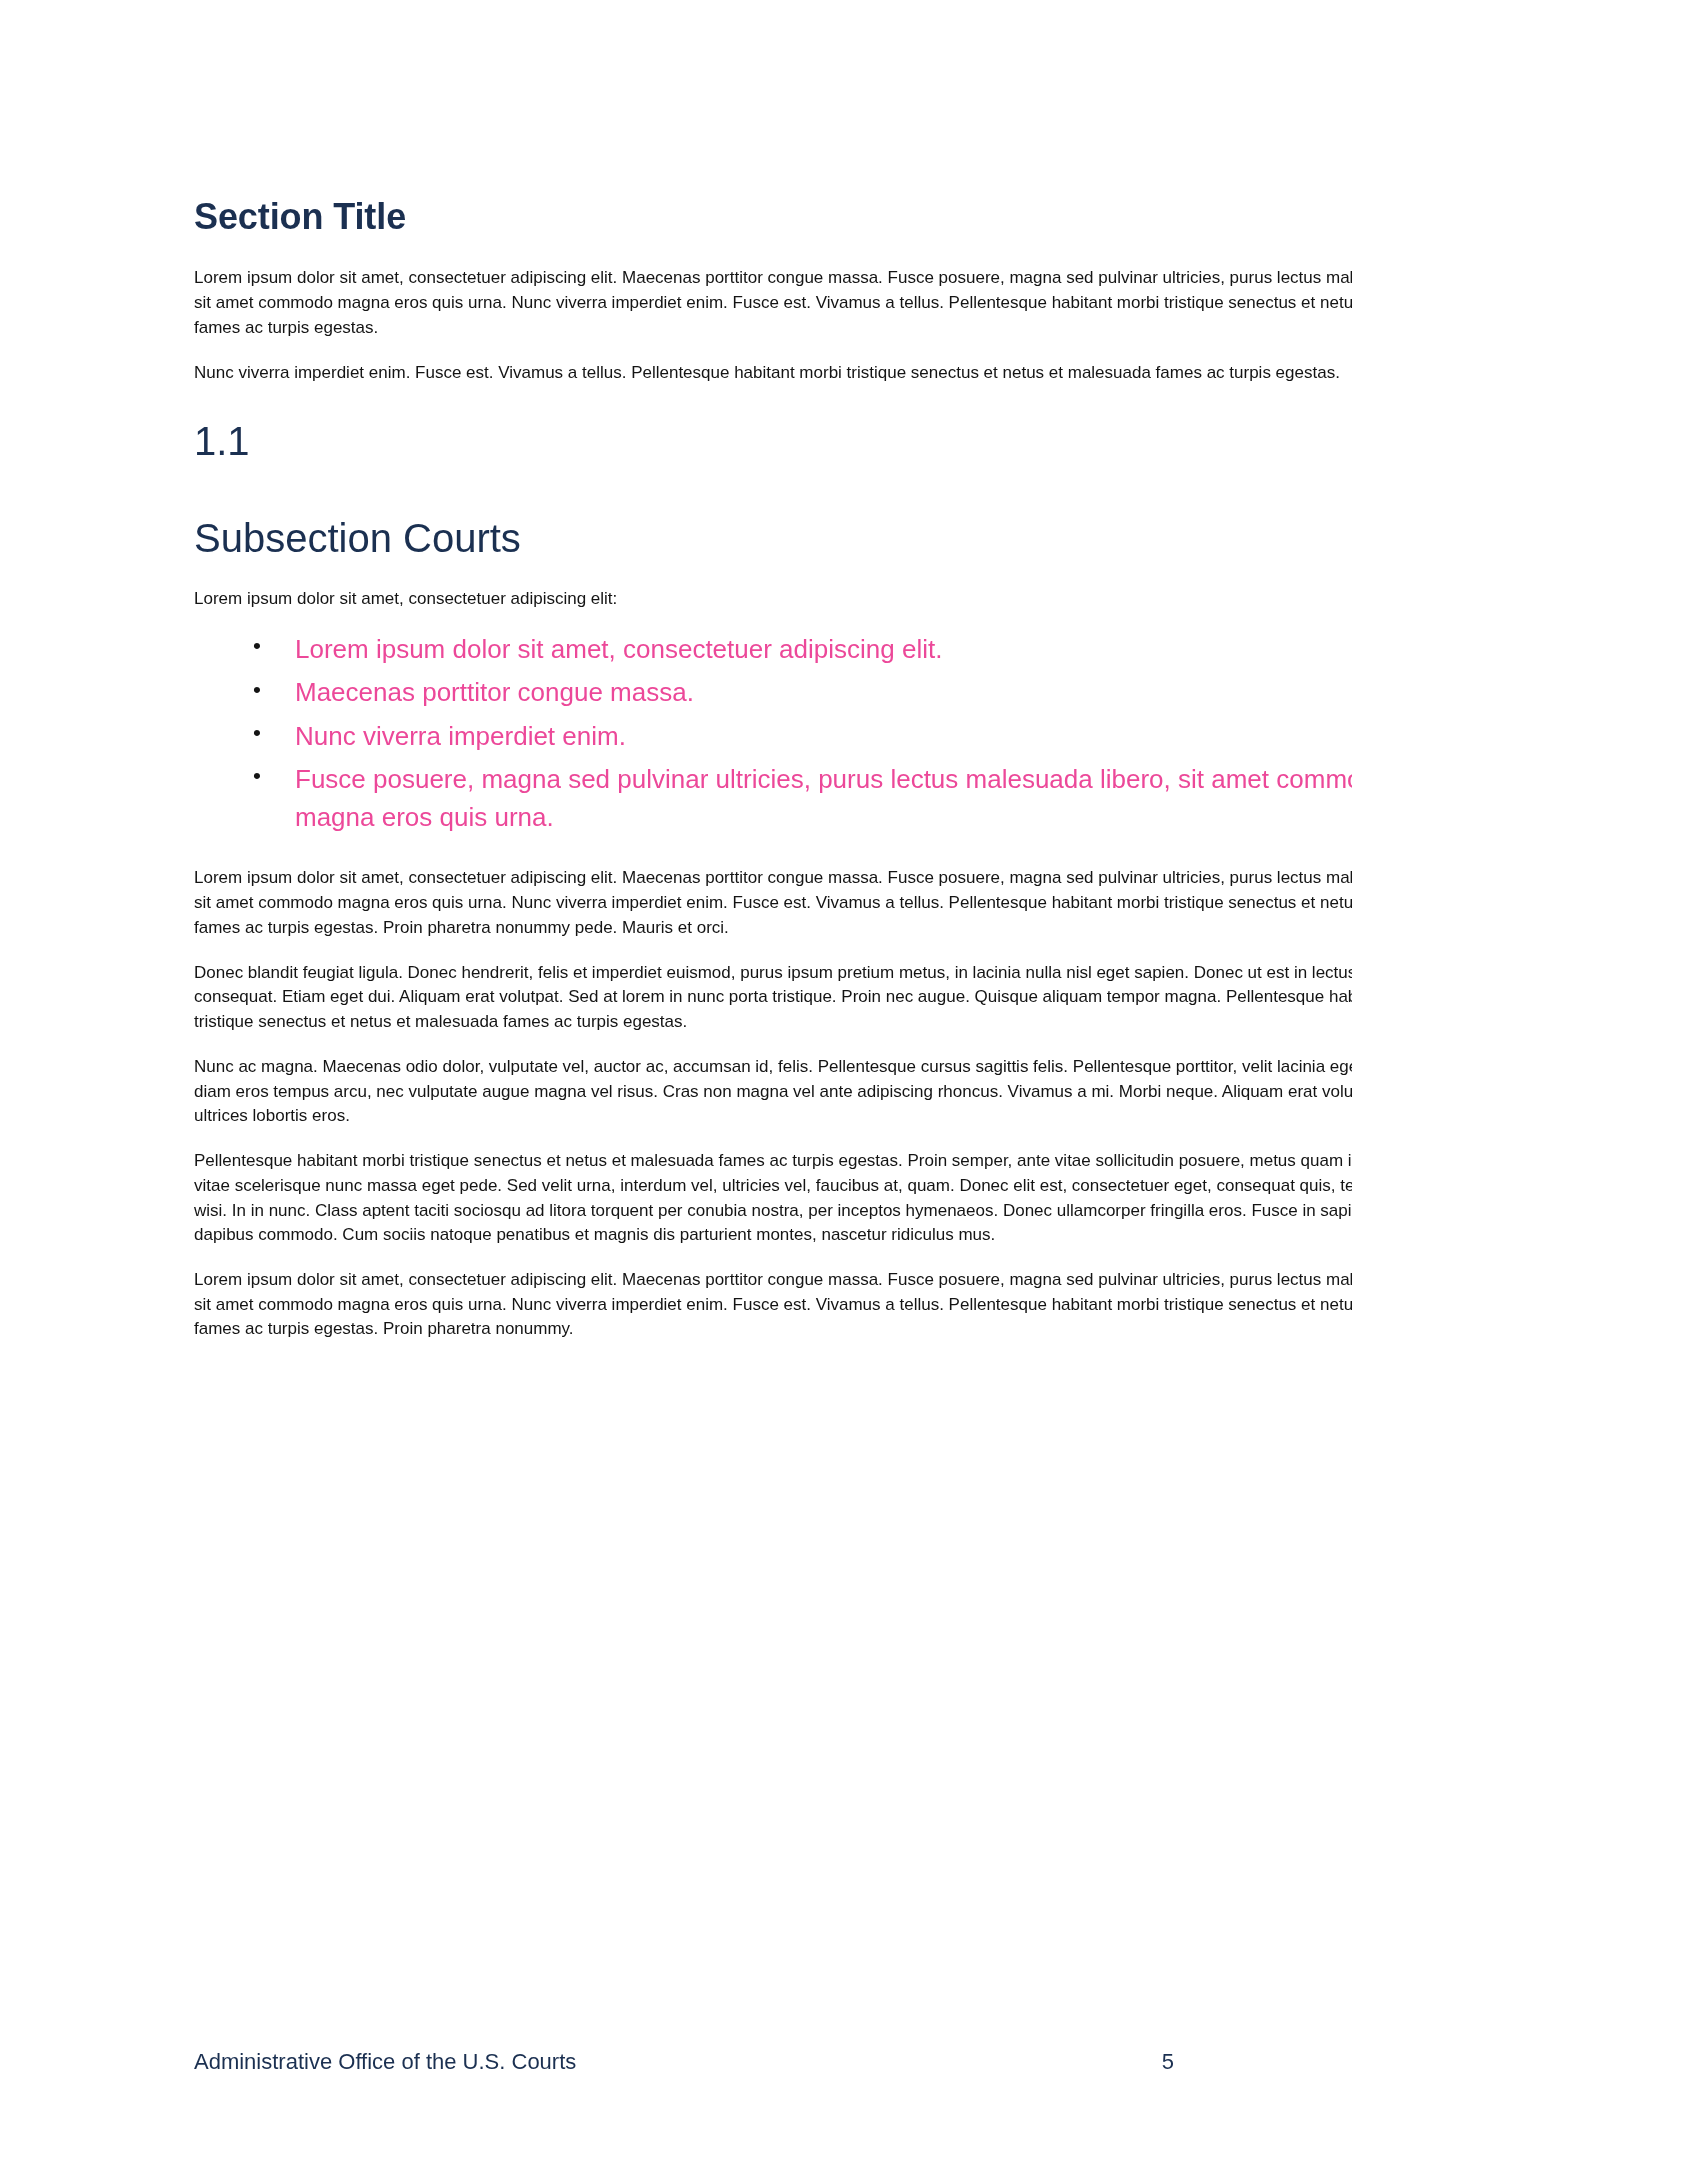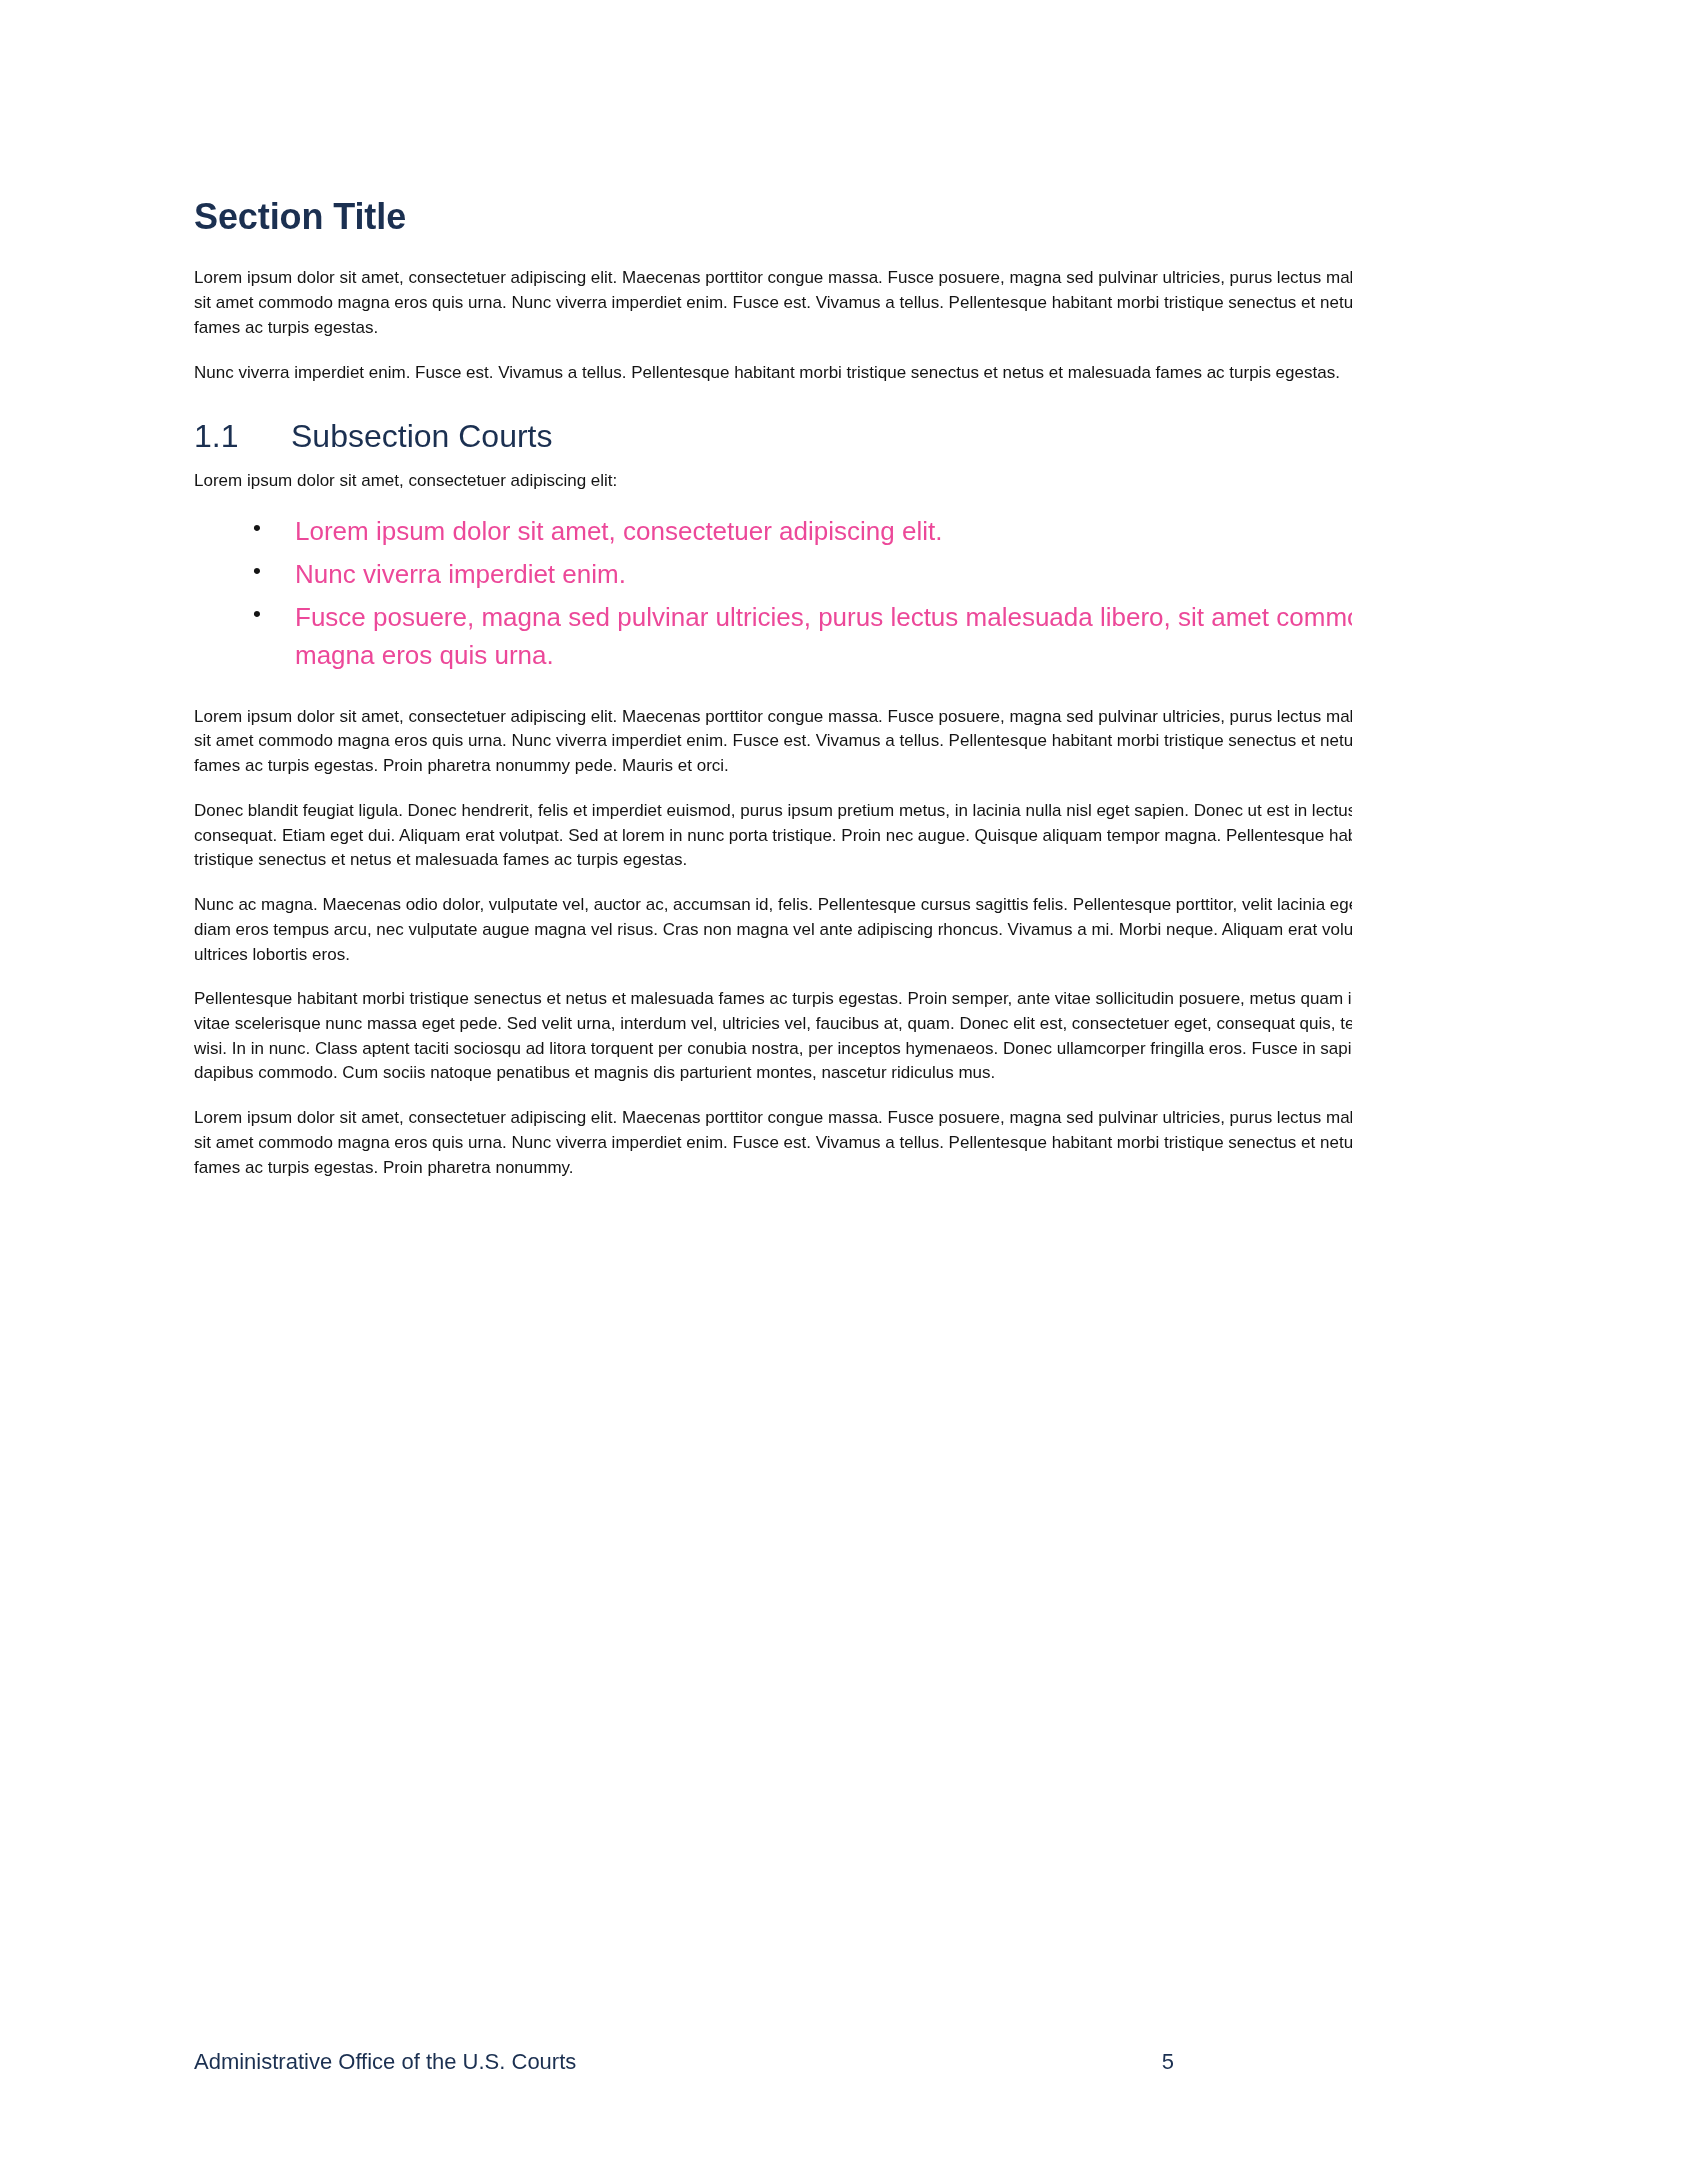--- a/index.html
+++ b/index.html
@@ -27,25 +27,26 @@
   .section-title {
     color: #1b3051;
     font-size: 36px;
     font-weight: bold;
     line-height: 1.18;
     letter-spacing: -0.1px;
     margin: 0 0 28px 0;
   }
   .subsection-title {
     color: #1b3051;
-    font-size: 32px;
+    font-size: 40px;
     font-weight: normal;
     line-height: 1.2;
-    margin: 32px 0 13px 0;
+    margin: 32px 0 25px 0;
     display: flex;
+    flex-direction: column;
   }
   .subsection-number {
     display: inline-block;
     width: 97px;
     flex: 0 0 97px;
   }
   p.body {
     color: #141414;
     font-size: 17px;
     line-height: 1.455;
@@ -105,20 +106,21 @@
 
     <h2 class="subsection-title">
       <span class="subsection-number">1.1</span>
       <span>Subsection Courts</span>
     </h2>
 
     <p class="body tight">Lorem ipsum dolor sit amet, consectetuer adipiscing elit:</p>
 
     <ul class="bullets">
       <li>Lorem ipsum dolor sit amet, consectetuer adipiscing elit.</li>
+      <li>Maecenas porttitor congue massa.</li>
       <li>Nunc viverra imperdiet enim.</li>
       <li>Fusce posuere, magna sed pulvinar ultricies, purus lectus malesuada libero, sit amet commodo magna eros quis urna.</li>
     </ul>
 
     <p class="body">Lorem ipsum dolor sit amet, consectetuer adipiscing elit. Maecenas porttitor congue massa. Fusce posuere, magna sed pulvinar ultricies, purus lectus malesuada libero, sit amet commodo magna eros quis urna. Nunc viverra imperdiet enim. Fusce est. Vivamus a tellus. Pellentesque habitant morbi tristique senectus et netus et malesuada fames ac turpis egestas. Proin pharetra nonummy pede. Mauris et orci.</p>
     <p class="body">Donec blandit feugiat ligula. Donec hendrerit, felis et imperdiet euismod, purus ipsum pretium metus, in lacinia nulla nisl eget sapien. Donec ut est in lectus consequat consequat. Etiam eget dui. Aliquam erat volutpat. Sed at lorem in nunc porta tristique. Proin nec augue. Quisque aliquam tempor magna. Pellentesque habitant morbi tristique senectus et netus et malesuada fames ac turpis egestas.</p>
     <p class="body">Nunc ac magna. Maecenas odio dolor, vulputate vel, auctor ac, accumsan id, felis. Pellentesque cursus sagittis felis. Pellentesque porttitor, velit lacinia egestas auctor, diam eros tempus arcu, nec vulputate augue magna vel risus. Cras non magna vel ante adipiscing rhoncus. Vivamus a mi. Morbi neque. Aliquam erat volutpat. Integer ultrices lobortis eros.</p>
     <p class="body">Pellentesque habitant morbi tristique senectus et netus et malesuada fames ac turpis egestas. Proin semper, ante vitae sollicitudin posuere, metus quam iaculis nibh, vitae scelerisque nunc massa eget pede. Sed velit urna, interdum vel, ultricies vel, faucibus at, quam. Donec elit est, consectetuer eget, consequat quis, tempus quis, wisi. In in nunc. Class aptent taciti sociosqu ad litora torquent per conubia nostra, per inceptos hymenaeos. Donec ullamcorper fringilla eros. Fusce in sapien eu purus dapibus commodo. Cum sociis natoque penatibus et magnis dis parturient montes, nascetur ridiculus mus.</p>
     <p class="body">Lorem ipsum dolor sit amet, consectetuer adipiscing elit. Maecenas porttitor congue massa. Fusce posuere, magna sed pulvinar ultricies, purus lectus malesuada libero, sit amet commodo magna eros quis urna. Nunc viverra imperdiet enim. Fusce est. Vivamus a tellus. Pellentesque habitant morbi tristique senectus et netus et malesuada fames ac turpis egestas. Proin pharetra nonummy.</p>
 

